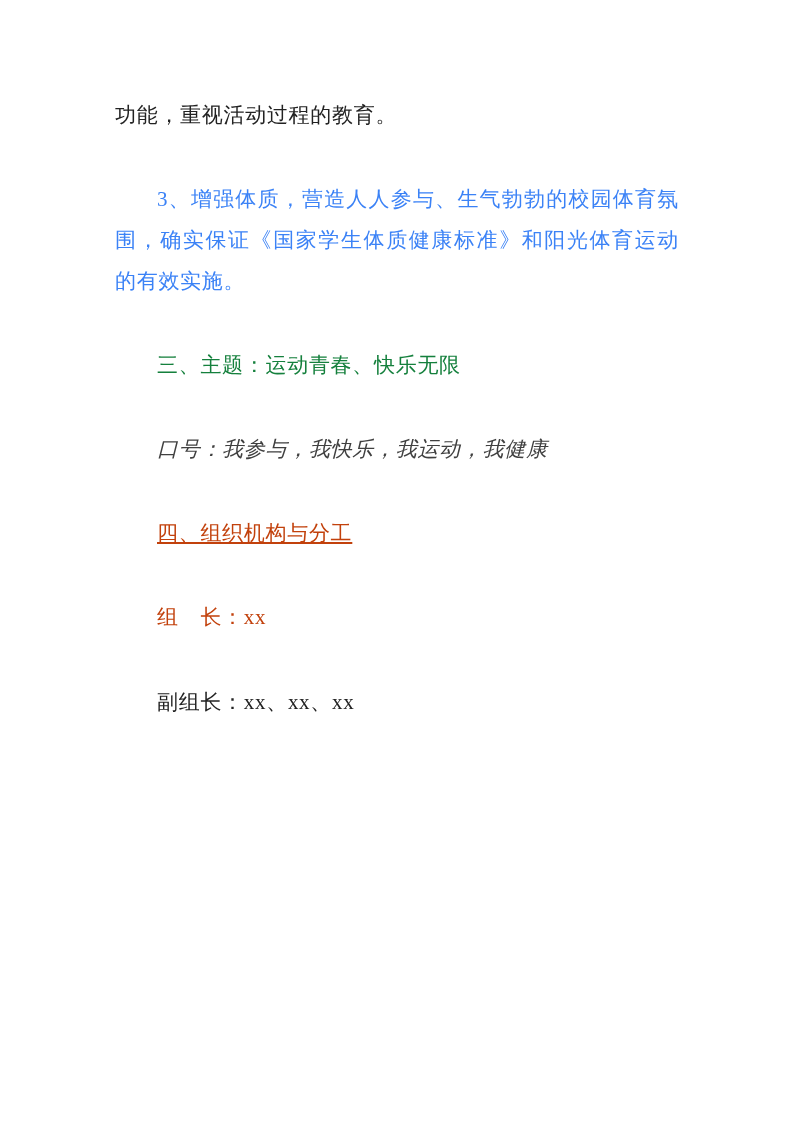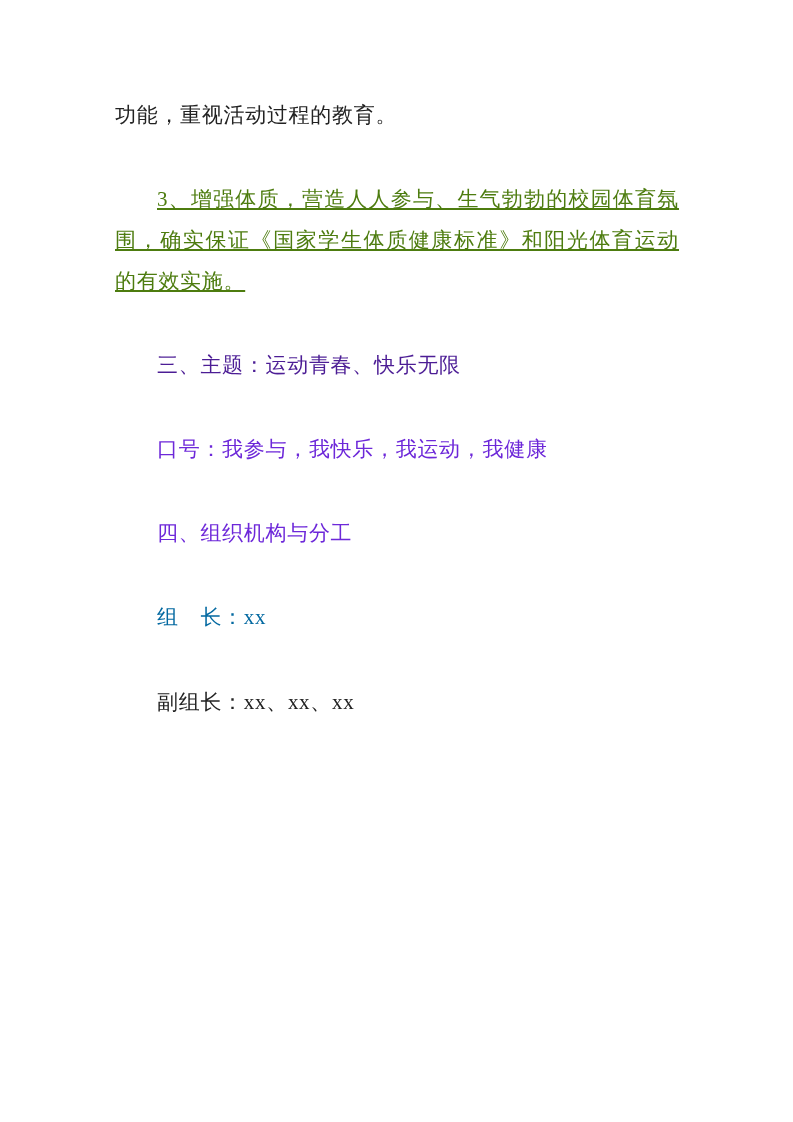--- a/index.html
+++ b/index.html
@@ -30,20 +30,20 @@
   .para.indent {
     text-indent: 2em;
   }
 </style>
 </head>
 <body>
 
 <div class="page" style="background: rgb(255, 255, 255);">
   <div class="doc-body" id="doc-body">
       <p class="para" style="color: rgb(34, 34, 34);">功能，重视活动过程的教育。</p>
-      <p class="para indent" style="color: #4d7c0f; text-decoration: underline;">3、增强体质，营造人人参与、生气勃勃的校园体育氛围，确实保证《国家学生体质健康标准》和阳光体育运动的有效实施。</p>
-      <p class="para indent" style="color: #4c1d95; margin-top: 33px;">三、主题：运动青春、快乐无限</p>
-      <p class="para indent" style="color: #6d28d9;">口号：我参与，我快乐，我运动，我健康</p>
-      <p class="para indent" style="color: #6d28d9;">四、组织机构与分工</p>
-      <p class="para indent" style="color: #0369a1; margin-top: 10px;">组　长：xx</p>
+      <p class="para indent" style="color: #3b82f6;">3、增强体质，营造人人参与、生气勃勃的校园体育氛围，确实保证《国家学生体质健康标准》和阳光体育运动的有效实施。</p>
+      <p class="para indent" style="color: #15803d; margin-top: 33px;">三、主题：运动青春、快乐无限</p>
+      <p class="para indent" style="color: #404040; font-style: italic;">口号：我参与，我快乐，我运动，我健康</p>
+      <p class="para indent" style="color: #c2410c; text-decoration: underline;">四、组织机构与分工</p>
+      <p class="para indent" style="color: #c2410c; margin-top: 10px;">组　长：xx</p>
       <p class="para indent" style="color: rgb(34, 34, 34); margin-top: 44px;">副组长：xx、xx、xx</p>
     </div>
 </div>
 
 </body></html>

